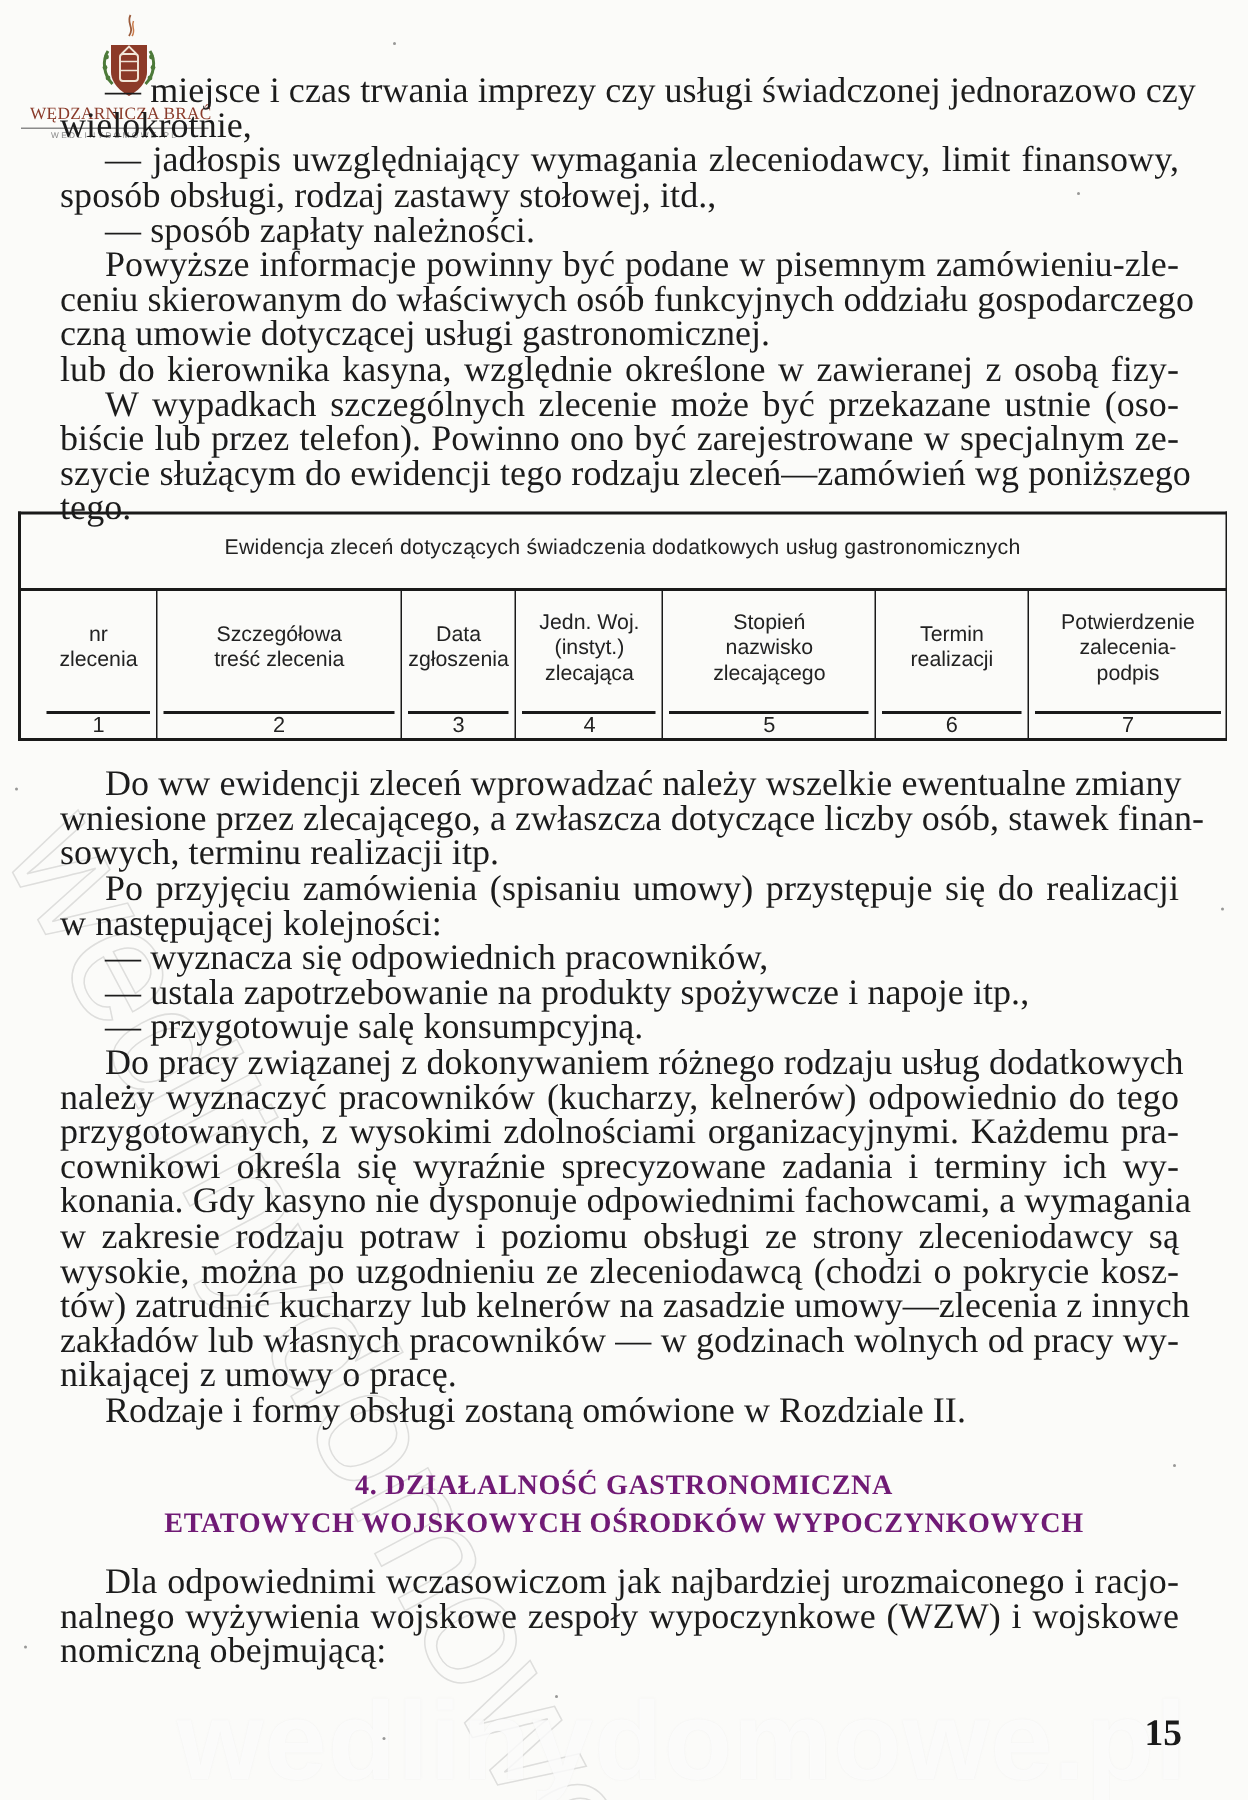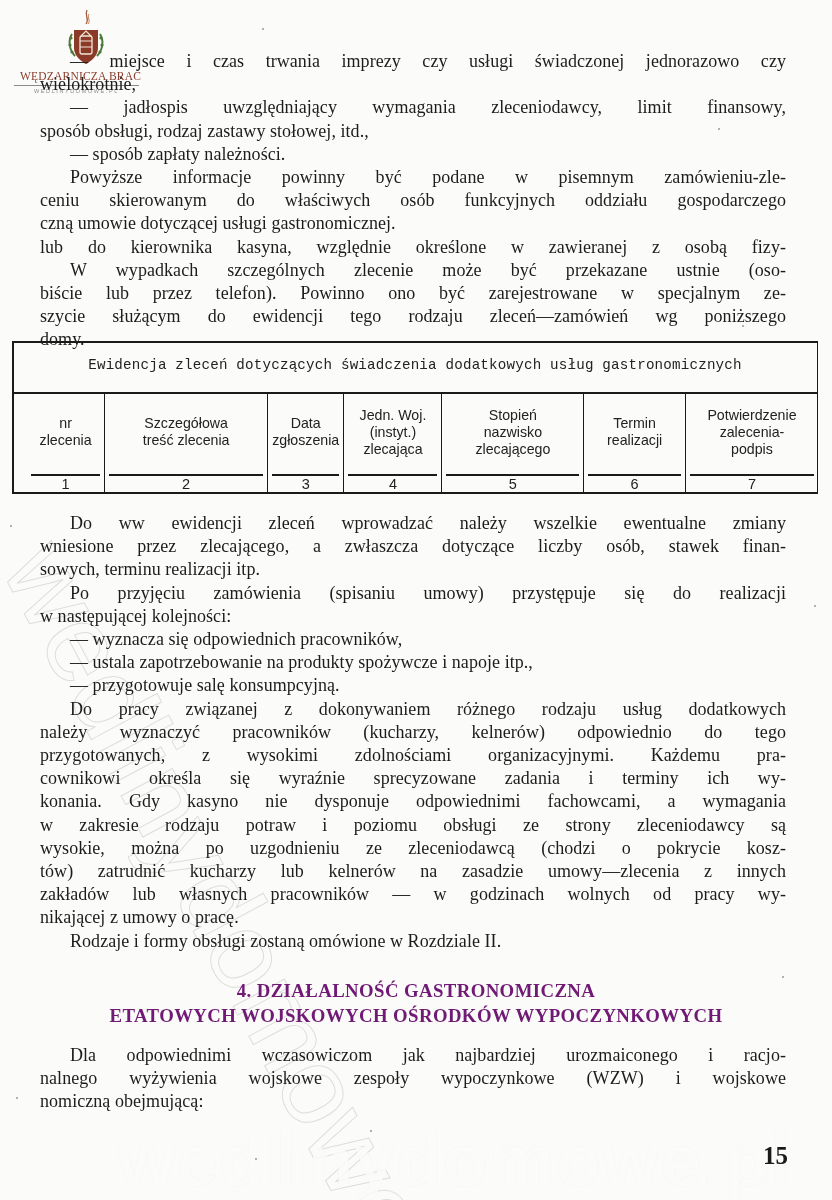--- a/index.html
+++ b/index.html
@@ -16,21 +16,21 @@
       color: #1c1c1c;
     }
     .page {
       position: absolute;
       left: 40px;
       top: 50px;
       width: 746px;
     }
     .text-block {
       font-family: "Liberation Serif", serif;
-      font-size: 18px;
+      font-size: 24px;
       line-height: 23.2px;
       letter-spacing: 0.05px;
       text-align: justify;
       font-stretch: condensed;
     }
     .line {
       display: block;
       text-align: justify;
       text-align-last: justify;
       white-space: nowrap;
@@ -134,21 +134,21 @@
       top: 51px;
       height: 1.5px;
       background: #1a1a1a;
     }
     .tbl-title {
       position: absolute;
       left: 0;
       right: 0;
       top: 16px;
       text-align: center;
-      font-family: Liberation Mono, monospace;
+      font-family: Liberation Sans, sans-serif;
       font-size: 14.2px;
       letter-spacing: 0.2px;
       color: #222;
     }
     .tbl-cols {
       position: absolute;
       left: 0;
       right: 0;
       top: 53px;
       bottom: 2px;
@@ -293,21 +293,21 @@
     <span class="line indent">— jadłospis uwzględniający wymagania zleceniodawcy, limit finansowy,</span>
     <span class="line last">sposób obsługi, rodzaj zastawy stołowej, itd.,</span>
     <span class="line indent last">— sposób zapłaty należności.</span>
     <span class="line indent">Powyższe informacje powinny być podane w pisemnym zamówieniu-zle-</span>
     <span class="line">ceniu skierowanym do właściwych osób funkcyjnych oddziału gospodarczego</span>
     <span class="line last">czną umowie dotyczącej usługi gastronomicznej.</span>
     <span class="line">lub do kierownika kasyna, względnie określone w zawieranej z osobą fizy-</span>
     <span class="line indent">W wypadkach szczególnych zlecenie może być przekazane ustnie (oso-</span>
     <span class="line">biście lub przez telefon). Powinno ono być zarejestrowane w specjalnym ze-</span>
     <span class="line">szycie służącym do ewidencji tego rodzaju zleceń—zamówień wg poniższego</span>
-    <span class="line last">domy.</span>
+    <span class="line last">tego.</span>
   </div>
 
 <div class="table-wrap">
   <div class="tbl-top"></div>
   <div class="tbl-left"></div>
   <div class="tbl-right"></div>
   <div class="tbl-bottom"></div>
   <div class="tbl-title">Ewidencja zleceń dotyczących świadczenia dodatkowych usług gastronomicznych</div>
   <div class="tbl-title-rule"></div>
   <div class="tbl-cols" id="tbl-cols">

